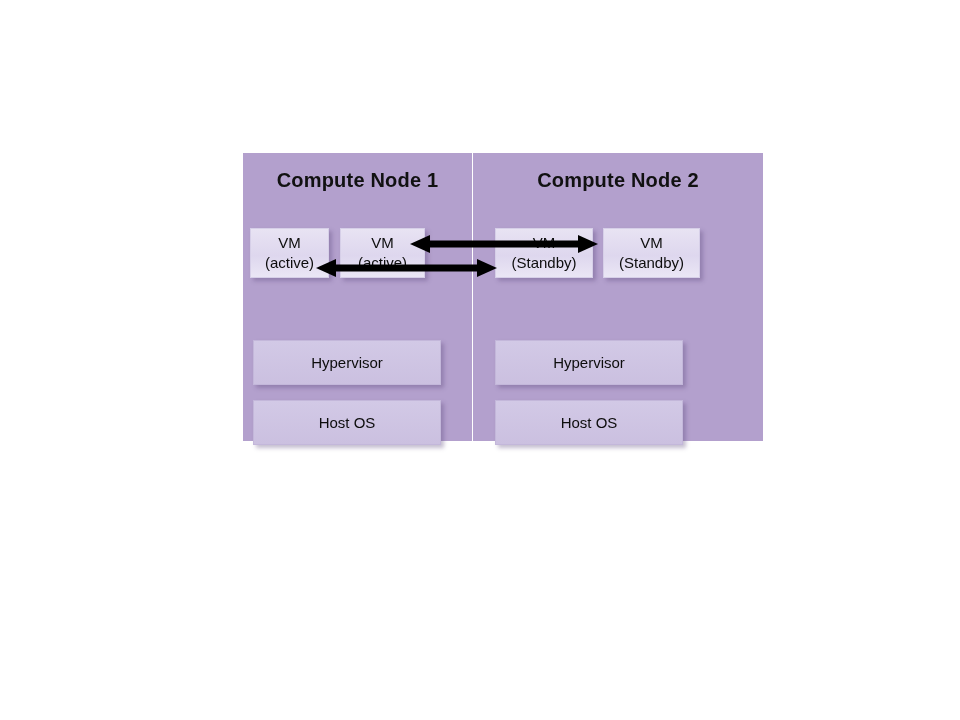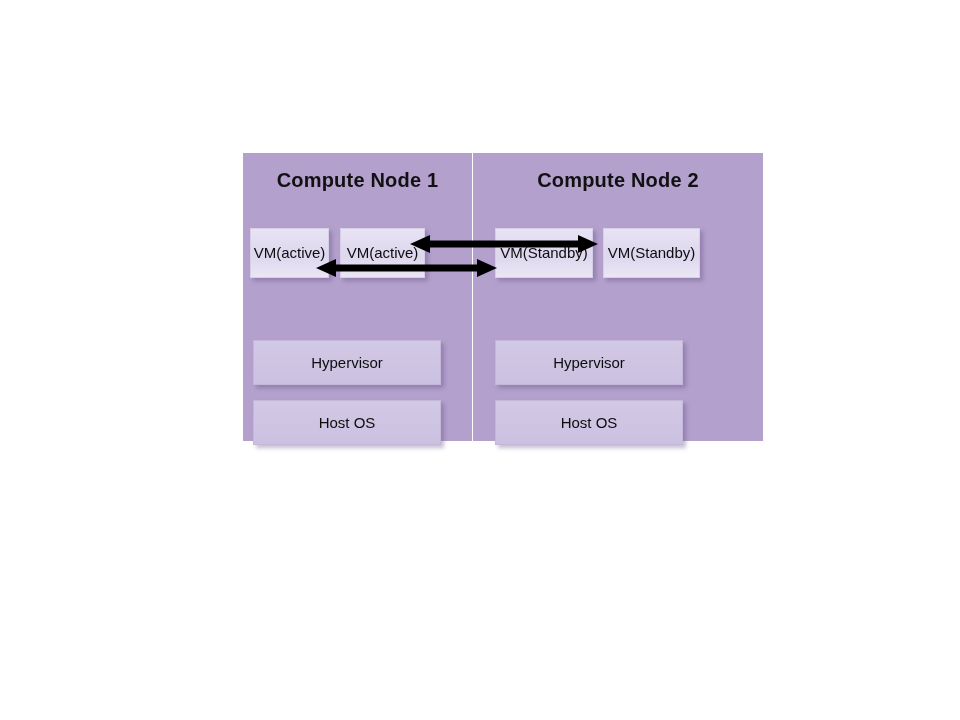--- a/index.html
+++ b/index.html
@@ -56,21 +56,21 @@
   }
 
   
   .vm-box {
     position: absolute;
     background: linear-gradient(to bottom, #e8e3f3 0%, #ded7ee 55%, #eae6f5 100%);
     border: 1px solid #d6cfe8;
     box-shadow: 3px 3px 4px rgba(90, 70, 120, 0.35);
     box-sizing: border-box;
     display: flex;
-    flex-direction: row;
+    flex-direction: column;
     align-items: center;
     justify-content: center;
     font-size: 15px;
     line-height: 1.32;
     color: #0d0d0d;
     text-align: center;
     white-space: nowrap;
   }
 
   

